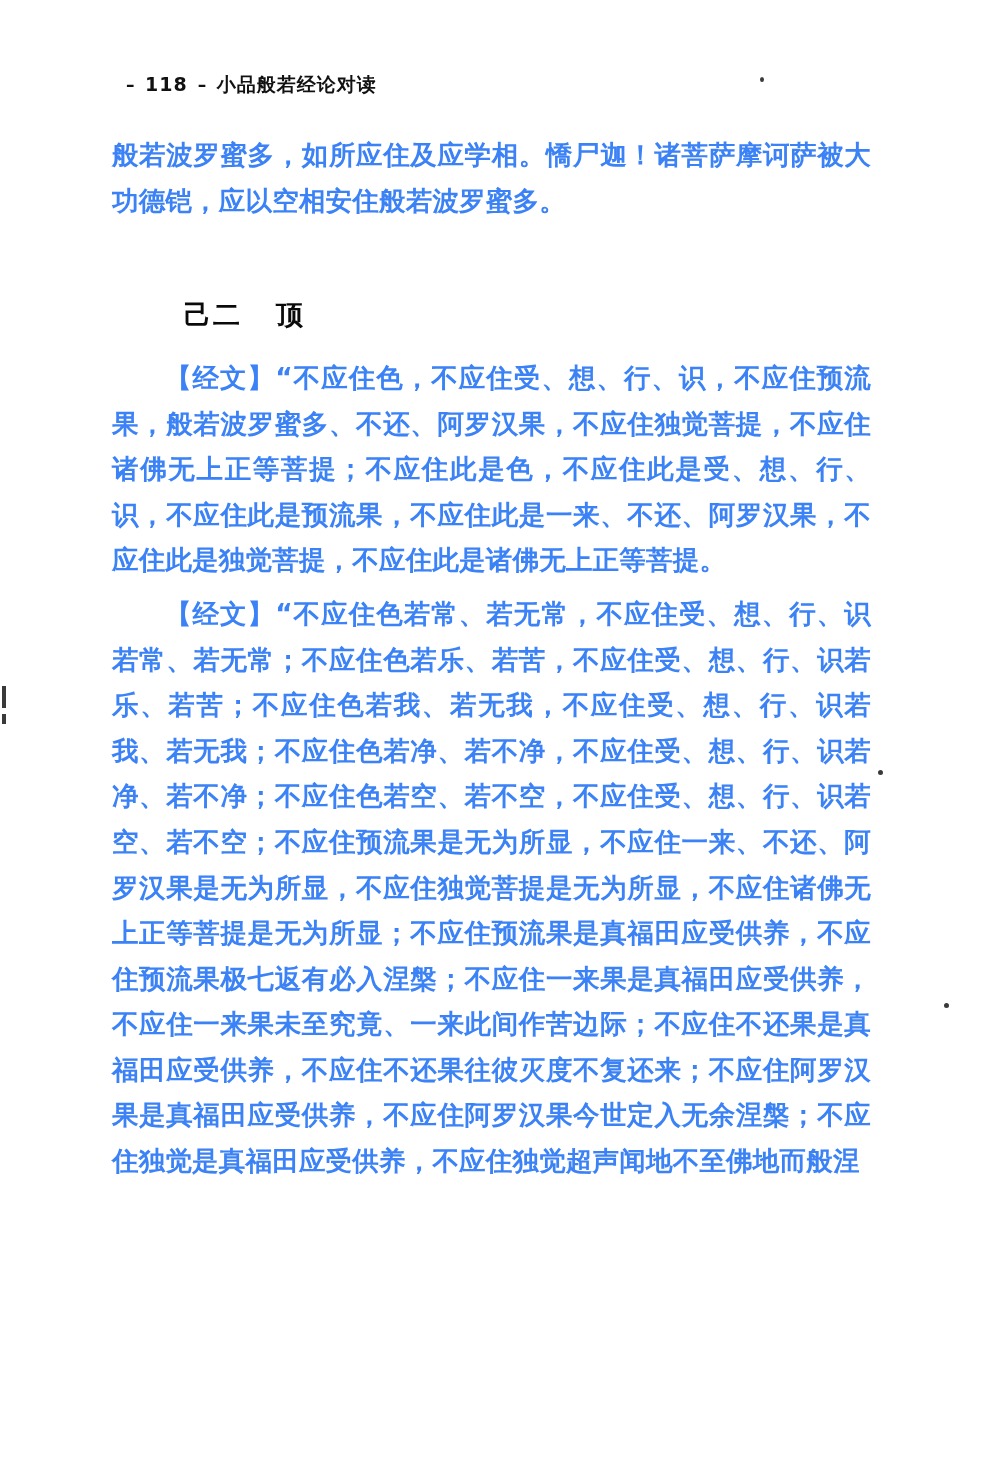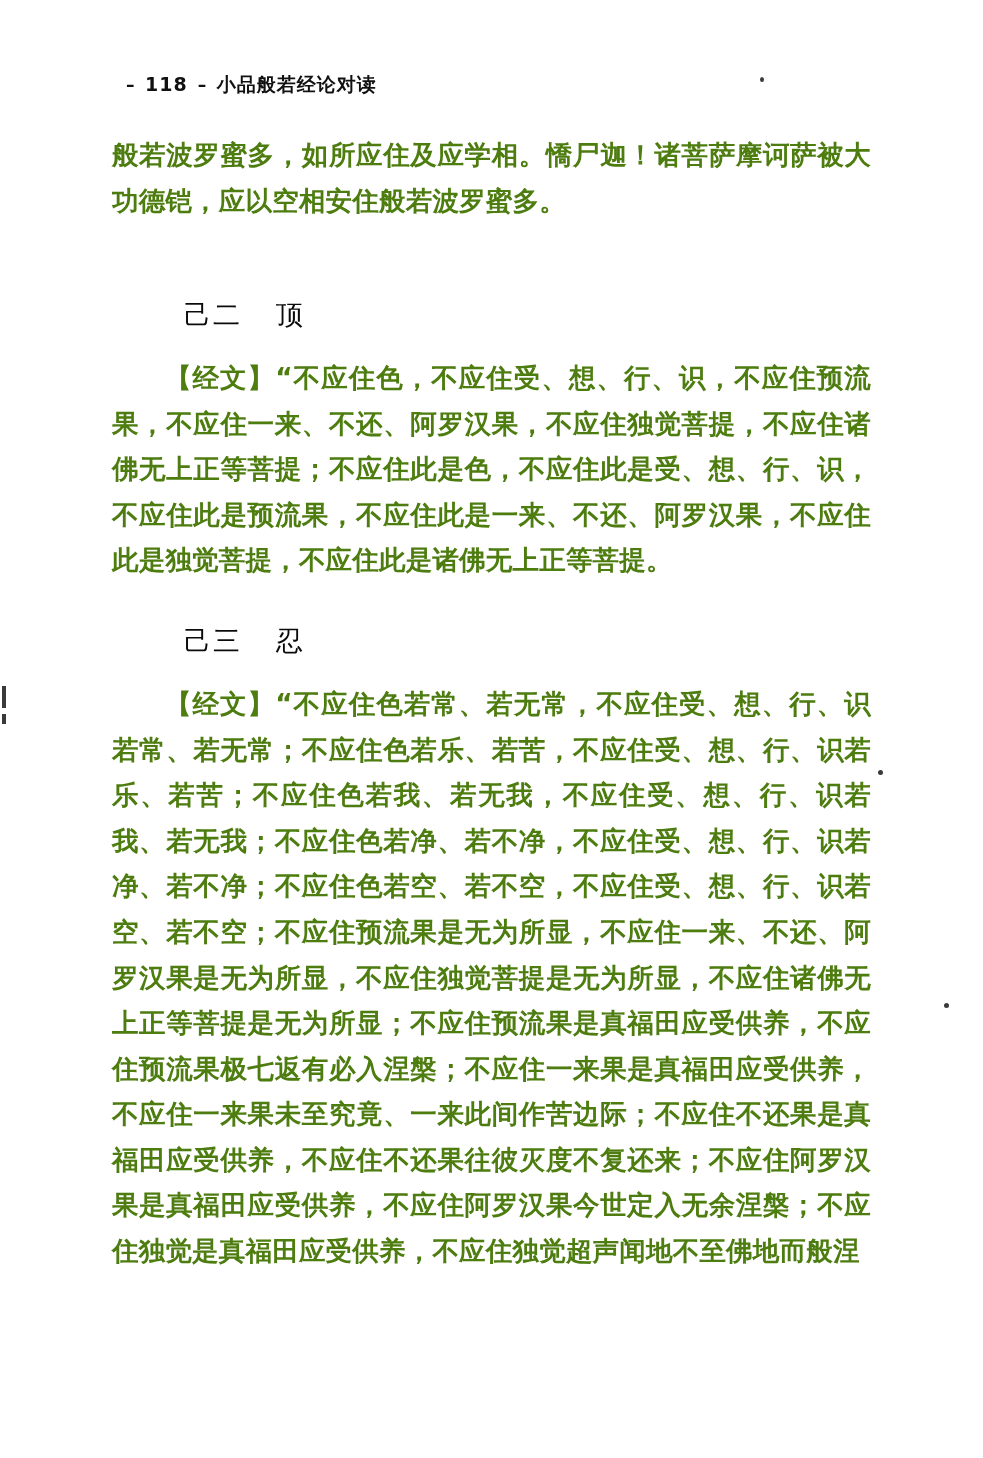--- a/index.html
+++ b/index.html
@@ -51,32 +51,32 @@
   }
   .header .booktitle {
     font-size: 19px;
     font-weight: bold;
     letter-spacing: 1px;
   }
   .para {
     font-size: 26.5px;
     font-weight: bold;
     line-height: 1.72;
-    color: #4d7c0f;
+    color: #3b82f6;
     text-align: justify;
     text-justify: inter-ideograph;
     letter-spacing: 0.2px;
     margin: 0 1px 8px 0;
   }
   .para.indent {
     text-indent: 53px;
   }
   .section-head {
     font-size: 27px;
-    font-weight: normal;
+    font-weight: bold;
     color: #0a0a0a;
     margin: 40px 0 22px 0;
     padding-left: 72px;
     letter-spacing: 2px;
   }
   .section-head .label {
     margin-right: 34px;
   }
   .spacer-lg { height: 26px; }
 </style>
@@ -101,22 +101,19 @@
     </div>
 
     <p class="para">般若波罗蜜多，如所应住及应学相。憍尸迦！诸菩萨摩诃萨被大功德铠，应以空相安住般若波罗蜜多。</p>
 
     <div class="spacer-lg"></div>
 
     <div class="section-head">
       <span class="label">己二</span><span class="title">顶</span>
     </div>
 
-    <p class="para indent">【经文】“不应住色，不应住受、想、行、识，不应住预流果，不应住一来、不还、阿罗汉果，不应住独觉菩提，不应住诸佛无上正等菩提；不应住此是色，不应住此是受、想、行、识，不应住此是预流果，不应住此是一来、不还、阿罗汉果，不应住此是独觉菩提，不应住此是诸佛无上正等菩提。</p>
+    <p class="para indent">【经文】“不应住色，不应住受、想、行、识，不应住预流果，般若波罗蜜多、不还、阿罗汉果，不应住独觉菩提，不应住诸佛无上正等菩提；不应住此是色，不应住此是受、想、行、识，不应住此是预流果，不应住此是一来、不还、阿罗汉果，不应住此是独觉菩提，不应住此是诸佛无上正等菩提。</p>
 
-    <div class="section-head">
-      <span class="label">己三</span><span class="title">忍</span>
-    </div>
 
     <p class="para indent">【经文】“不应住色若常、若无常，不应住受、想、行、识若常、若无常；不应住色若乐、若苦，不应住受、想、行、识若乐、若苦；不应住色若我、若无我，不应住受、想、行、识若我、若无我；不应住色若净、若不净，不应住受、想、行、识若净、若不净；不应住色若空、若不空，不应住受、想、行、识若空、若不空；不应住预流果是无为所显，不应住一来、不还、阿罗汉果是无为所显，不应住独觉菩提是无为所显，不应住诸佛无上正等菩提是无为所显；不应住预流果是真福田应受供养，不应住预流果极七返有必入涅槃；不应住一来果是真福田应受供养，不应住一来果未至究竟、一来此间作苦边际；不应住不还果是真福田应受供养，不应住不还果往彼灭度不复还来；不应住阿罗汉果是真福田应受供养，不应住阿罗汉果今世定入无余涅槃；不应住独觉是真福田应受供养，不应住独觉超声闻地不至佛地而般涅</p>
 
   </div>
 </div>
 
 </body></html>

